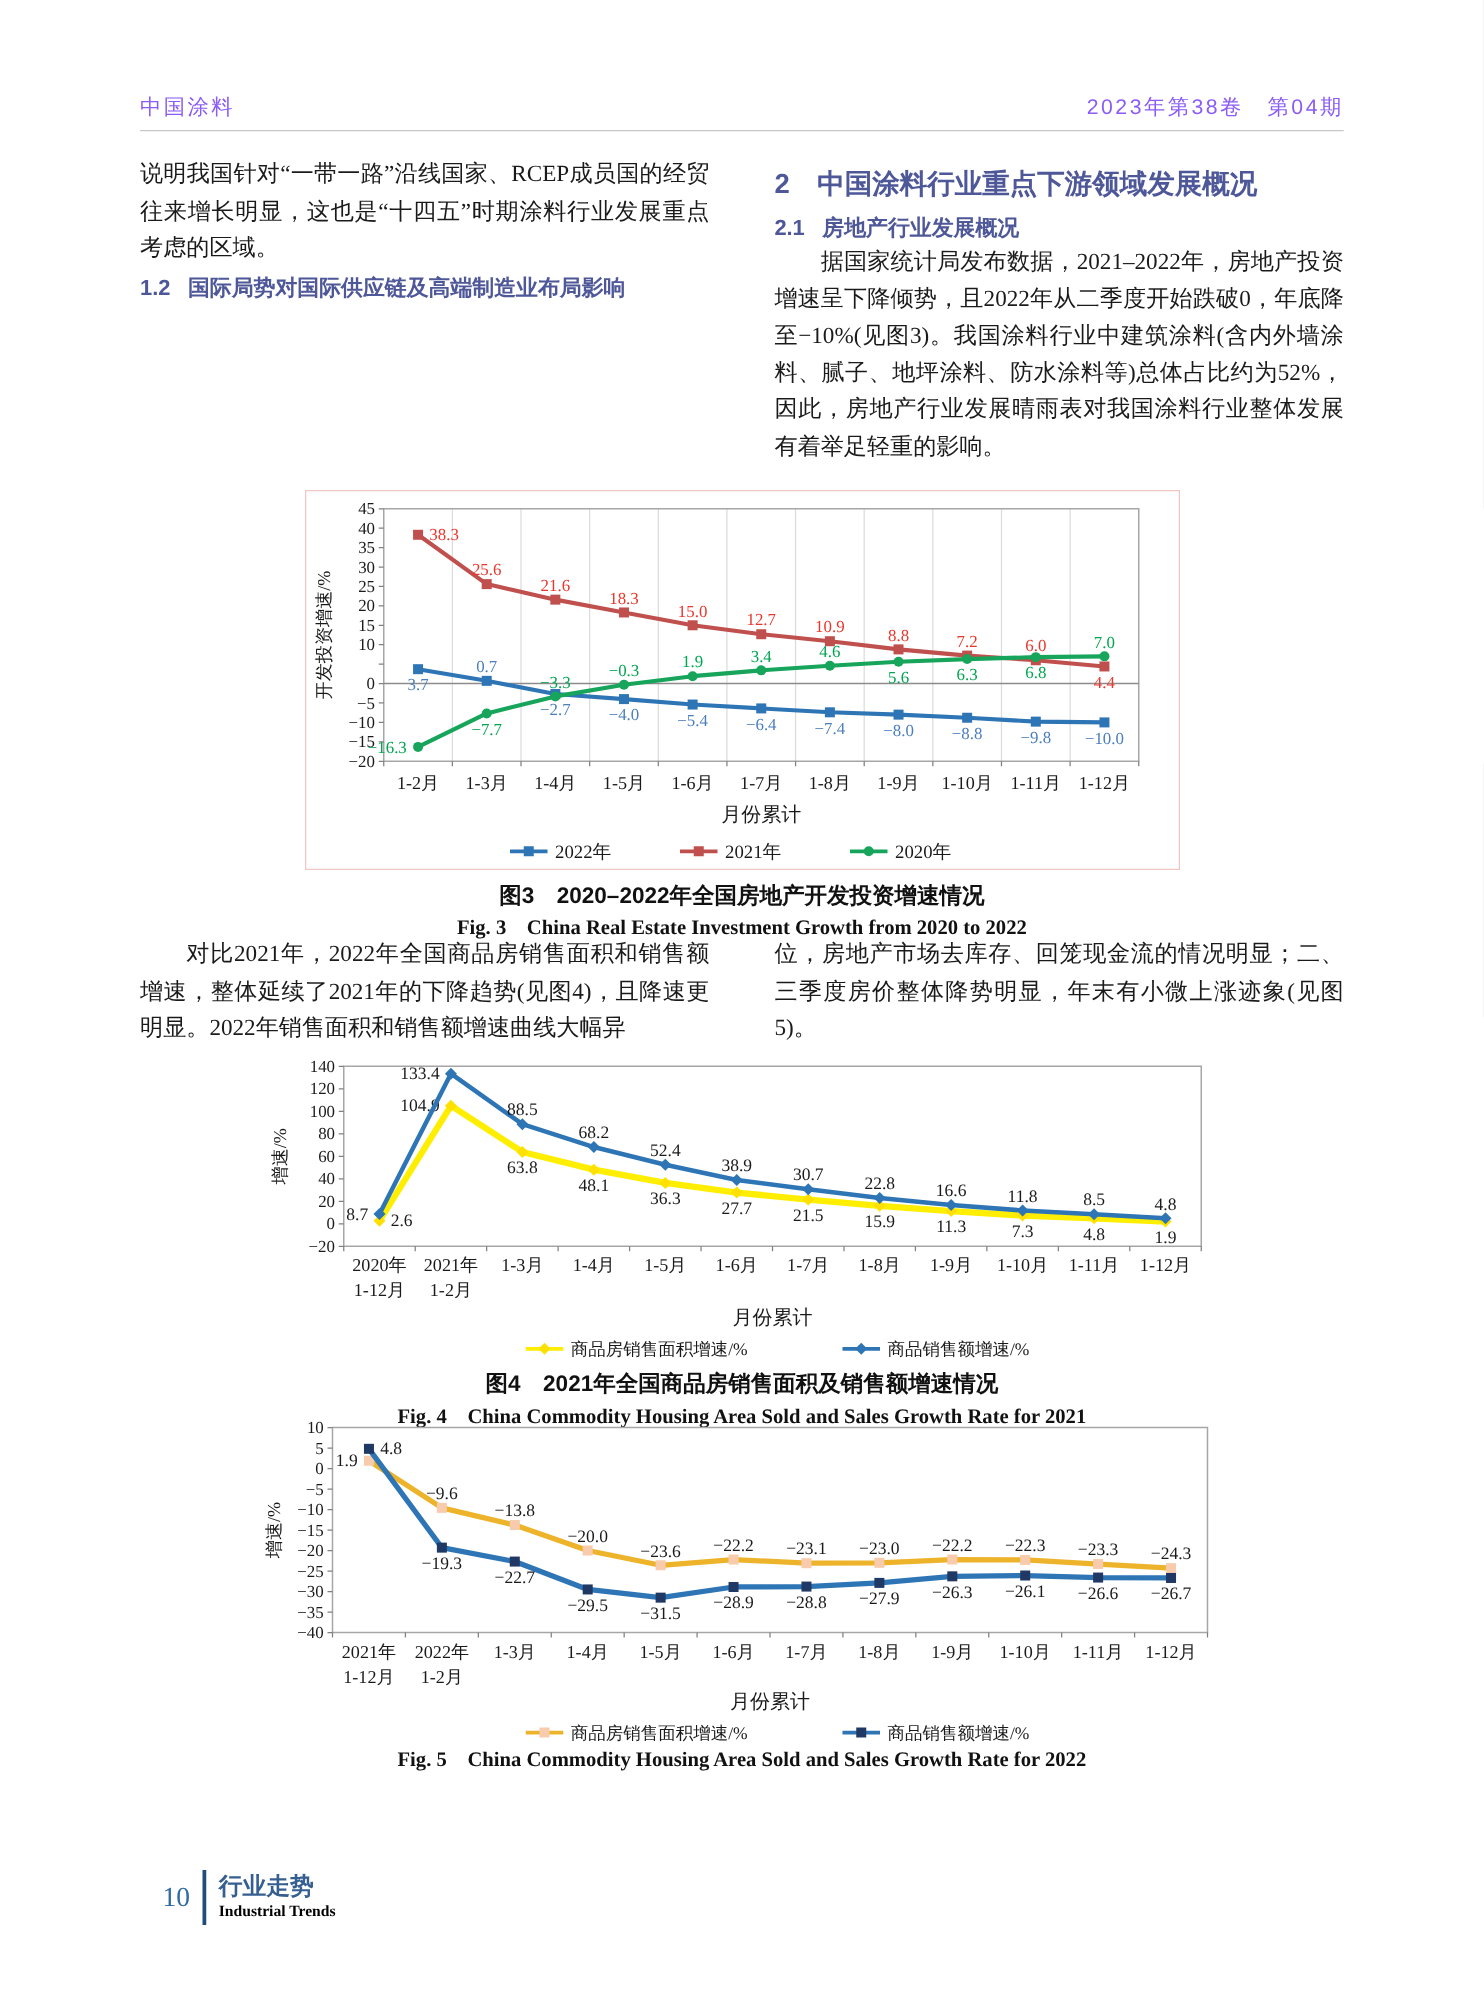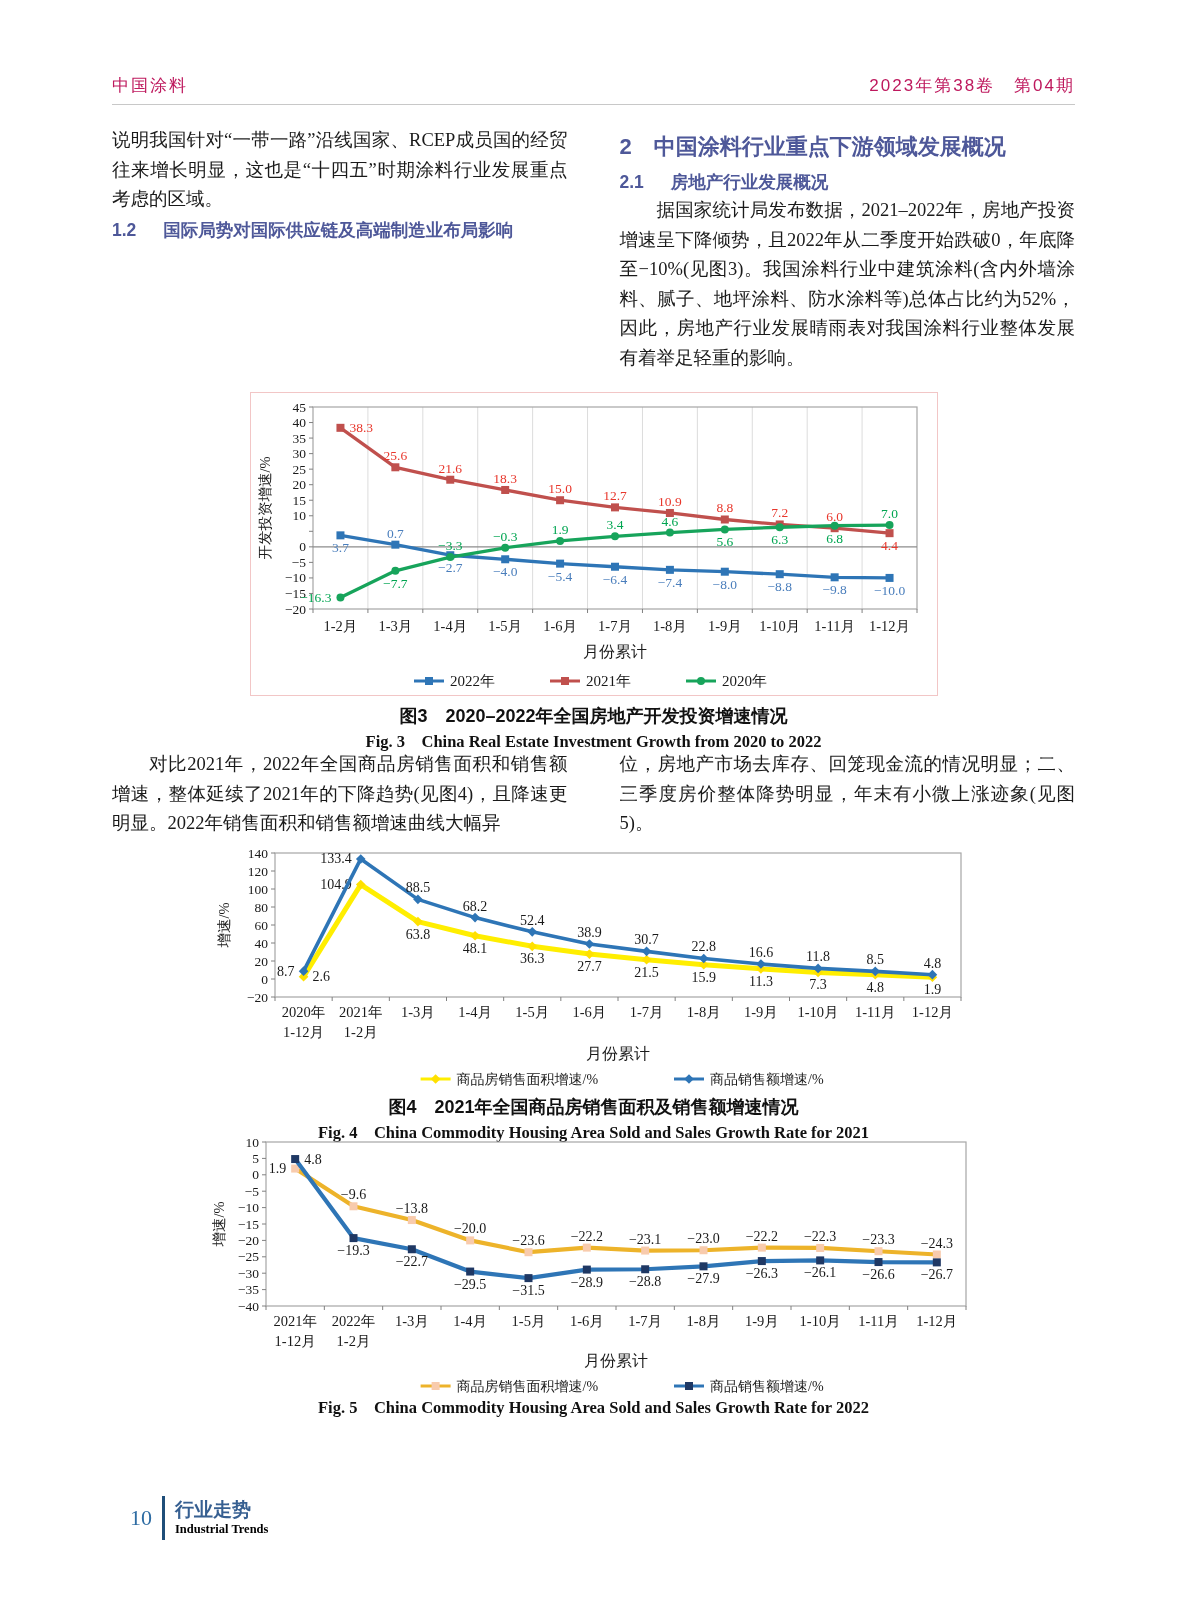--- a/index.html
+++ b/index.html
@@ -1,37 +1,37 @@
 <!DOCTYPE html>
 <html><head>
 <meta charset="utf-8">
 <style>
   html,body{margin:0;padding:0;background:#e8e8e8;}
   .page{position:relative;width:1187px;height:1600px;background:#ffffff;margin:0 auto;
         font-family:"Liberation Serif","DejaVu Serif",serif;color:#1a1a1a;overflow:hidden;}
   .hdr{position:absolute;top:74px;left:112px;right:112px;display:flex;justify-content:space-between;
-       font-family:"Liberation Sans","DejaVu Sans",sans-serif;font-size:17px;color:#be185d;letter-spacing:2px;gap:15px;}
+       font-family:"Liberation Sans","DejaVu Sans",sans-serif;font-size:17px;color:#8b5cf6;letter-spacing:2px;gap:15px;}
   .hdr-rule{position:absolute;top:104px;left:112px;right:112px;height:1px;background:#c8c8c8;}
   .cols{position:absolute;left:112px;width:963px;display:flex;gap:52px;}
   .top-cols{top:126px;height:268px;overflow:hidden;}
   .mid-cols{top:750px;height:95px;overflow:hidden;}
   .col{width:463px;}
   .body{margin:0;font-size:18.5px;line-height:29.5px;text-align:justify;text-indent:2em;}
   .noindent{text-indent:0;}
   .h-sub{margin:3px 0 2px 0;font-family:"Liberation Sans","DejaVu Sans",sans-serif;
          font-size:17.5px;font-weight:bold;color:#4e5899;}
-  .h-sub .h-num{margin-right:27px;}
+  .h-sub .h-num{margin-right:14px;}
   .h-main{margin:6px 0 8px 0;font-family:Liberation Sans, sans-serif;
           font-size:22px;font-weight:bold;color:#4e5899;}
   .h-main .h-num{margin-right:22px;}
   .figwrap{position:absolute;left:50%;transform:translateX(-50%);text-align:center;}
   .fig3pos{top:392px;}
   .fig4pos{top:845px;}
   .fig5pos{top:1134px;}
-  .figbox{border:1px solid #f2c6c6;padding:6px 4px 2px 4px;background:#fff;}
+  .figbox{border:1px solid #f2c6c6;padding:6px 16px 2px 4px;background:#fff;}
   .cap-zh{margin-top:8px;font-family:"Liberation Sans","DejaVu Sans",sans-serif;
           font-size:18px;font-weight:bold;color:#111;}
   .cap-en{margin-top:3px;font-size:16.5px;font-weight:bold;color:#111;}
   .footer{position:absolute;top:1496px;left:130px;display:flex;align-items:center;}
   .pageno{font-size:22px;color:#2e6ca3;margin-right:10px;}
   .foot-bar{width:3px;height:44px;background:#1f4e79;margin-right:10px;}
   .foot-zh{font-family:Liberation Sans, sans-serif;font-size:19px;font-weight:bold;color:#365f91;line-height:22px;}
   .foot-en{font-size:12.5px;font-weight:bold;color:#000000;line-height:16px;font-family:Liberation Serif, serif;}
   svg{display:block;font-family:"Liberation Serif","DejaVu Serif",serif;}
 </style>

